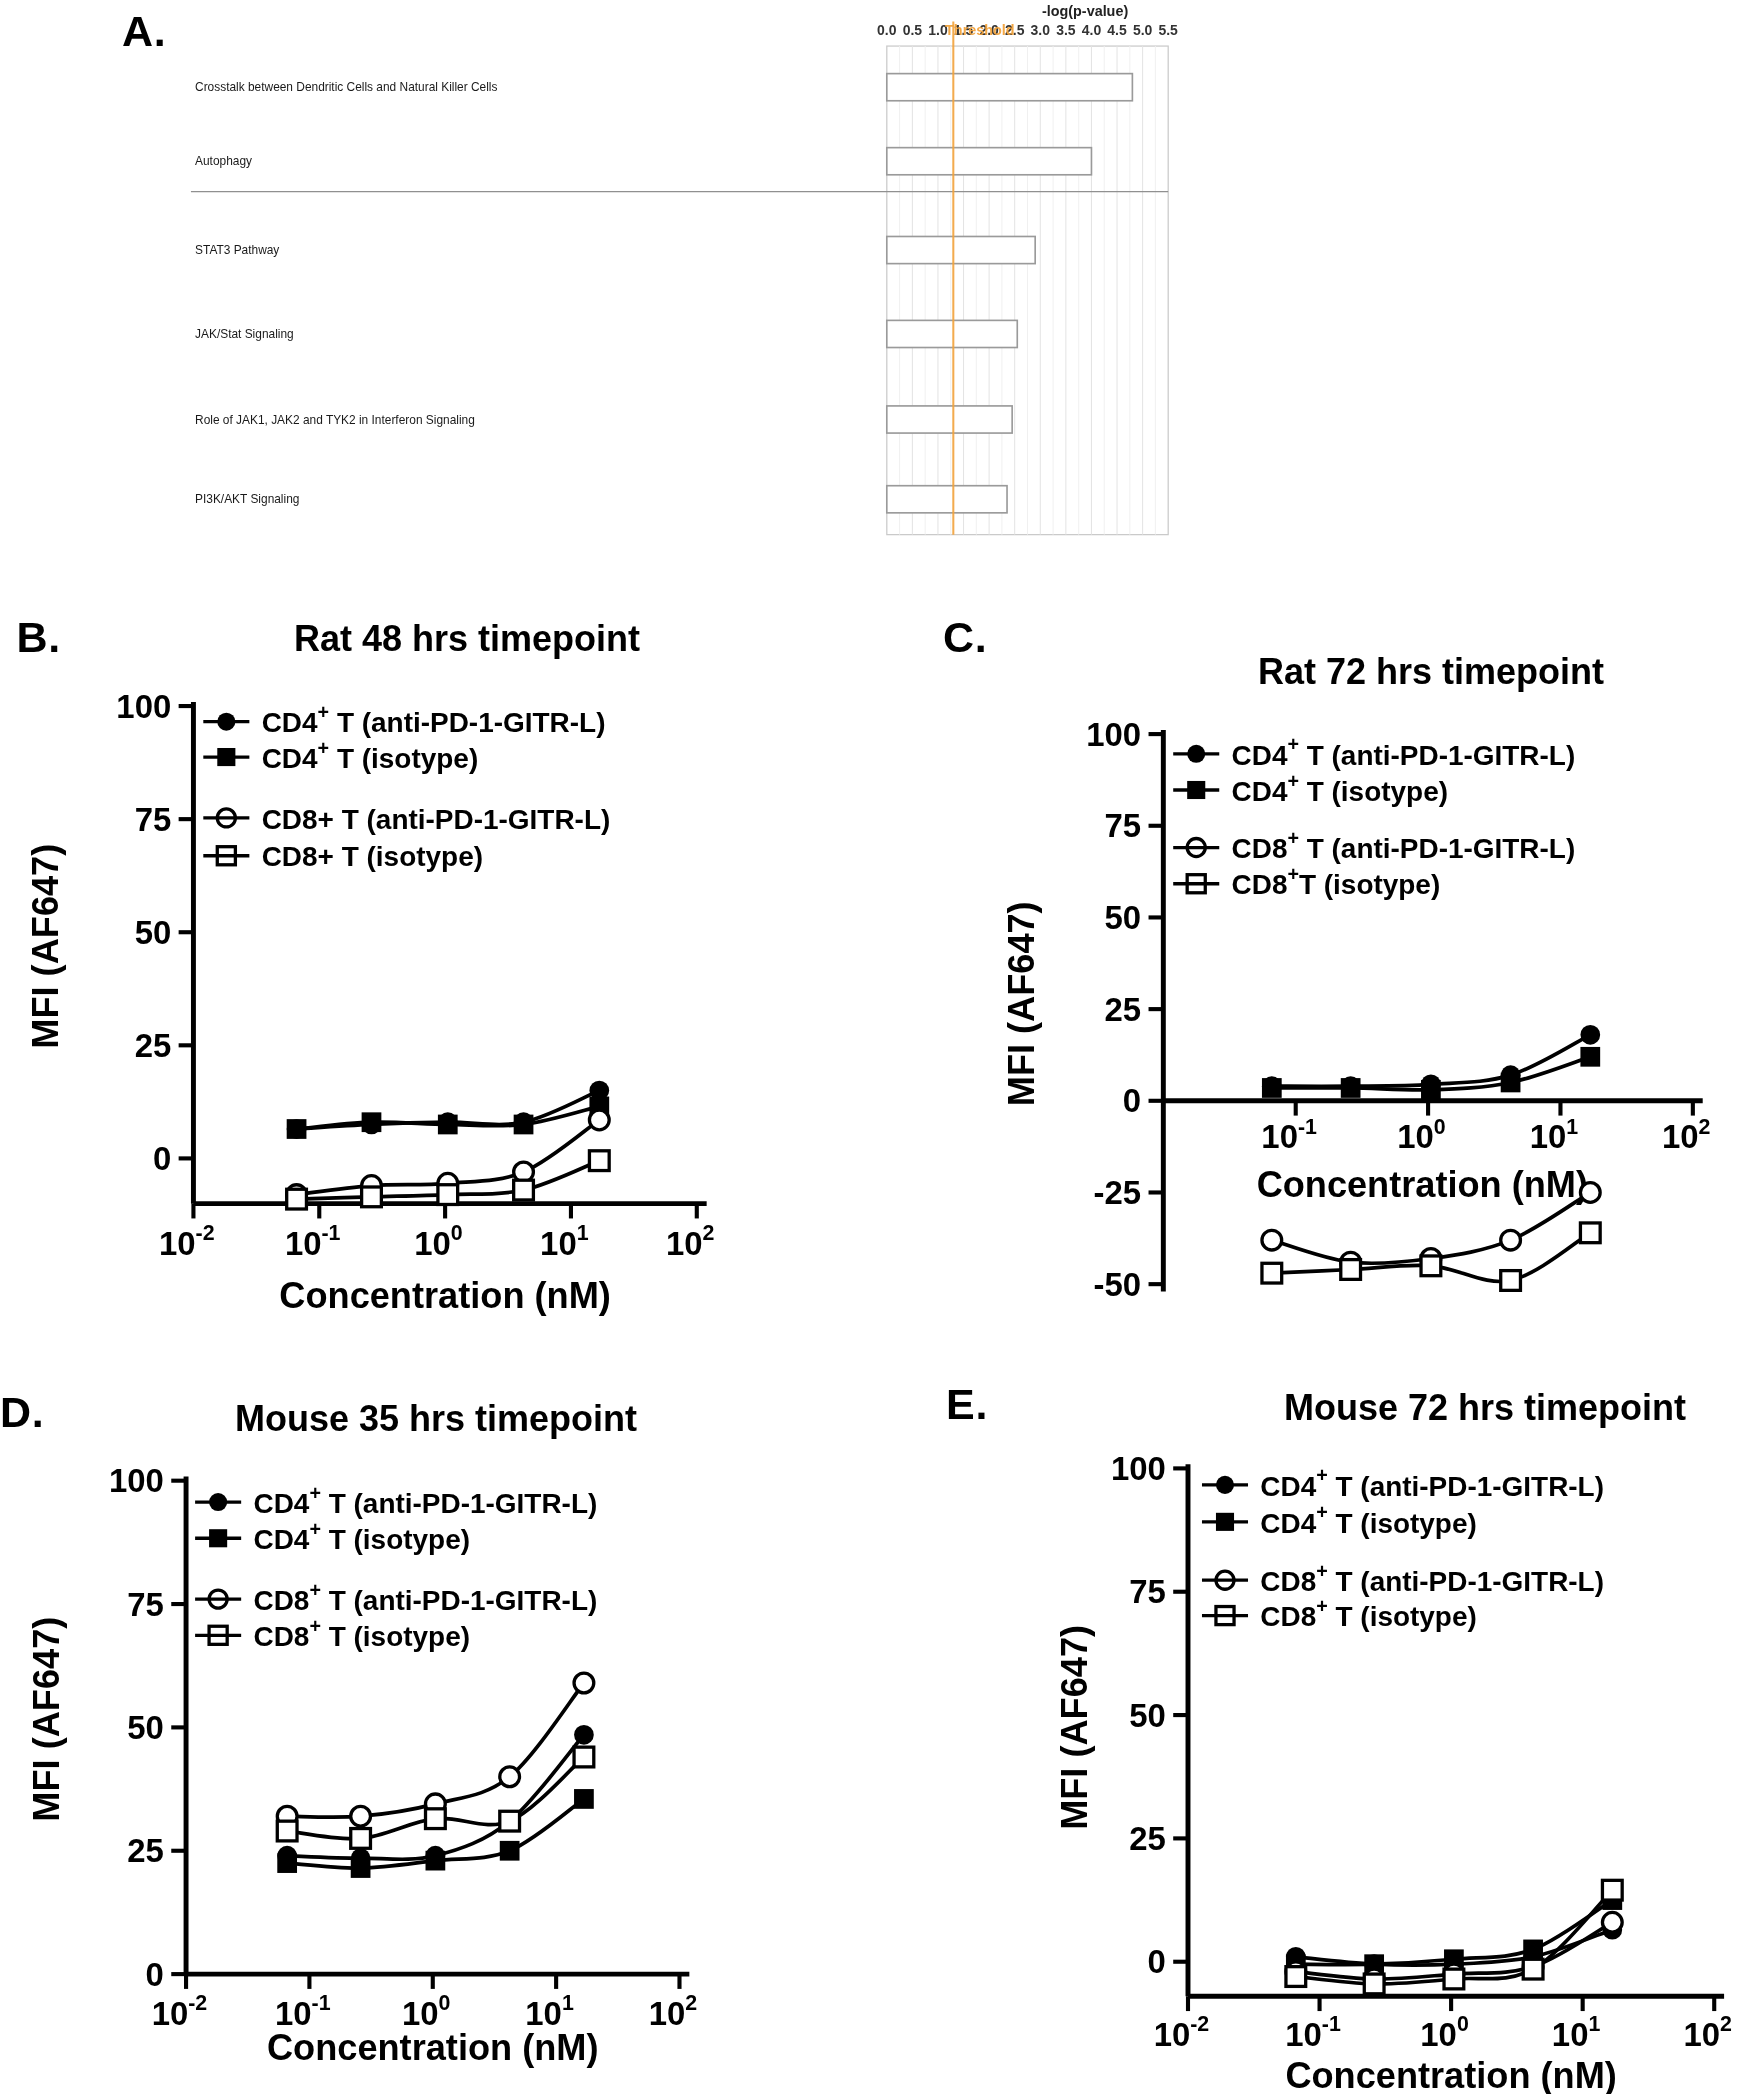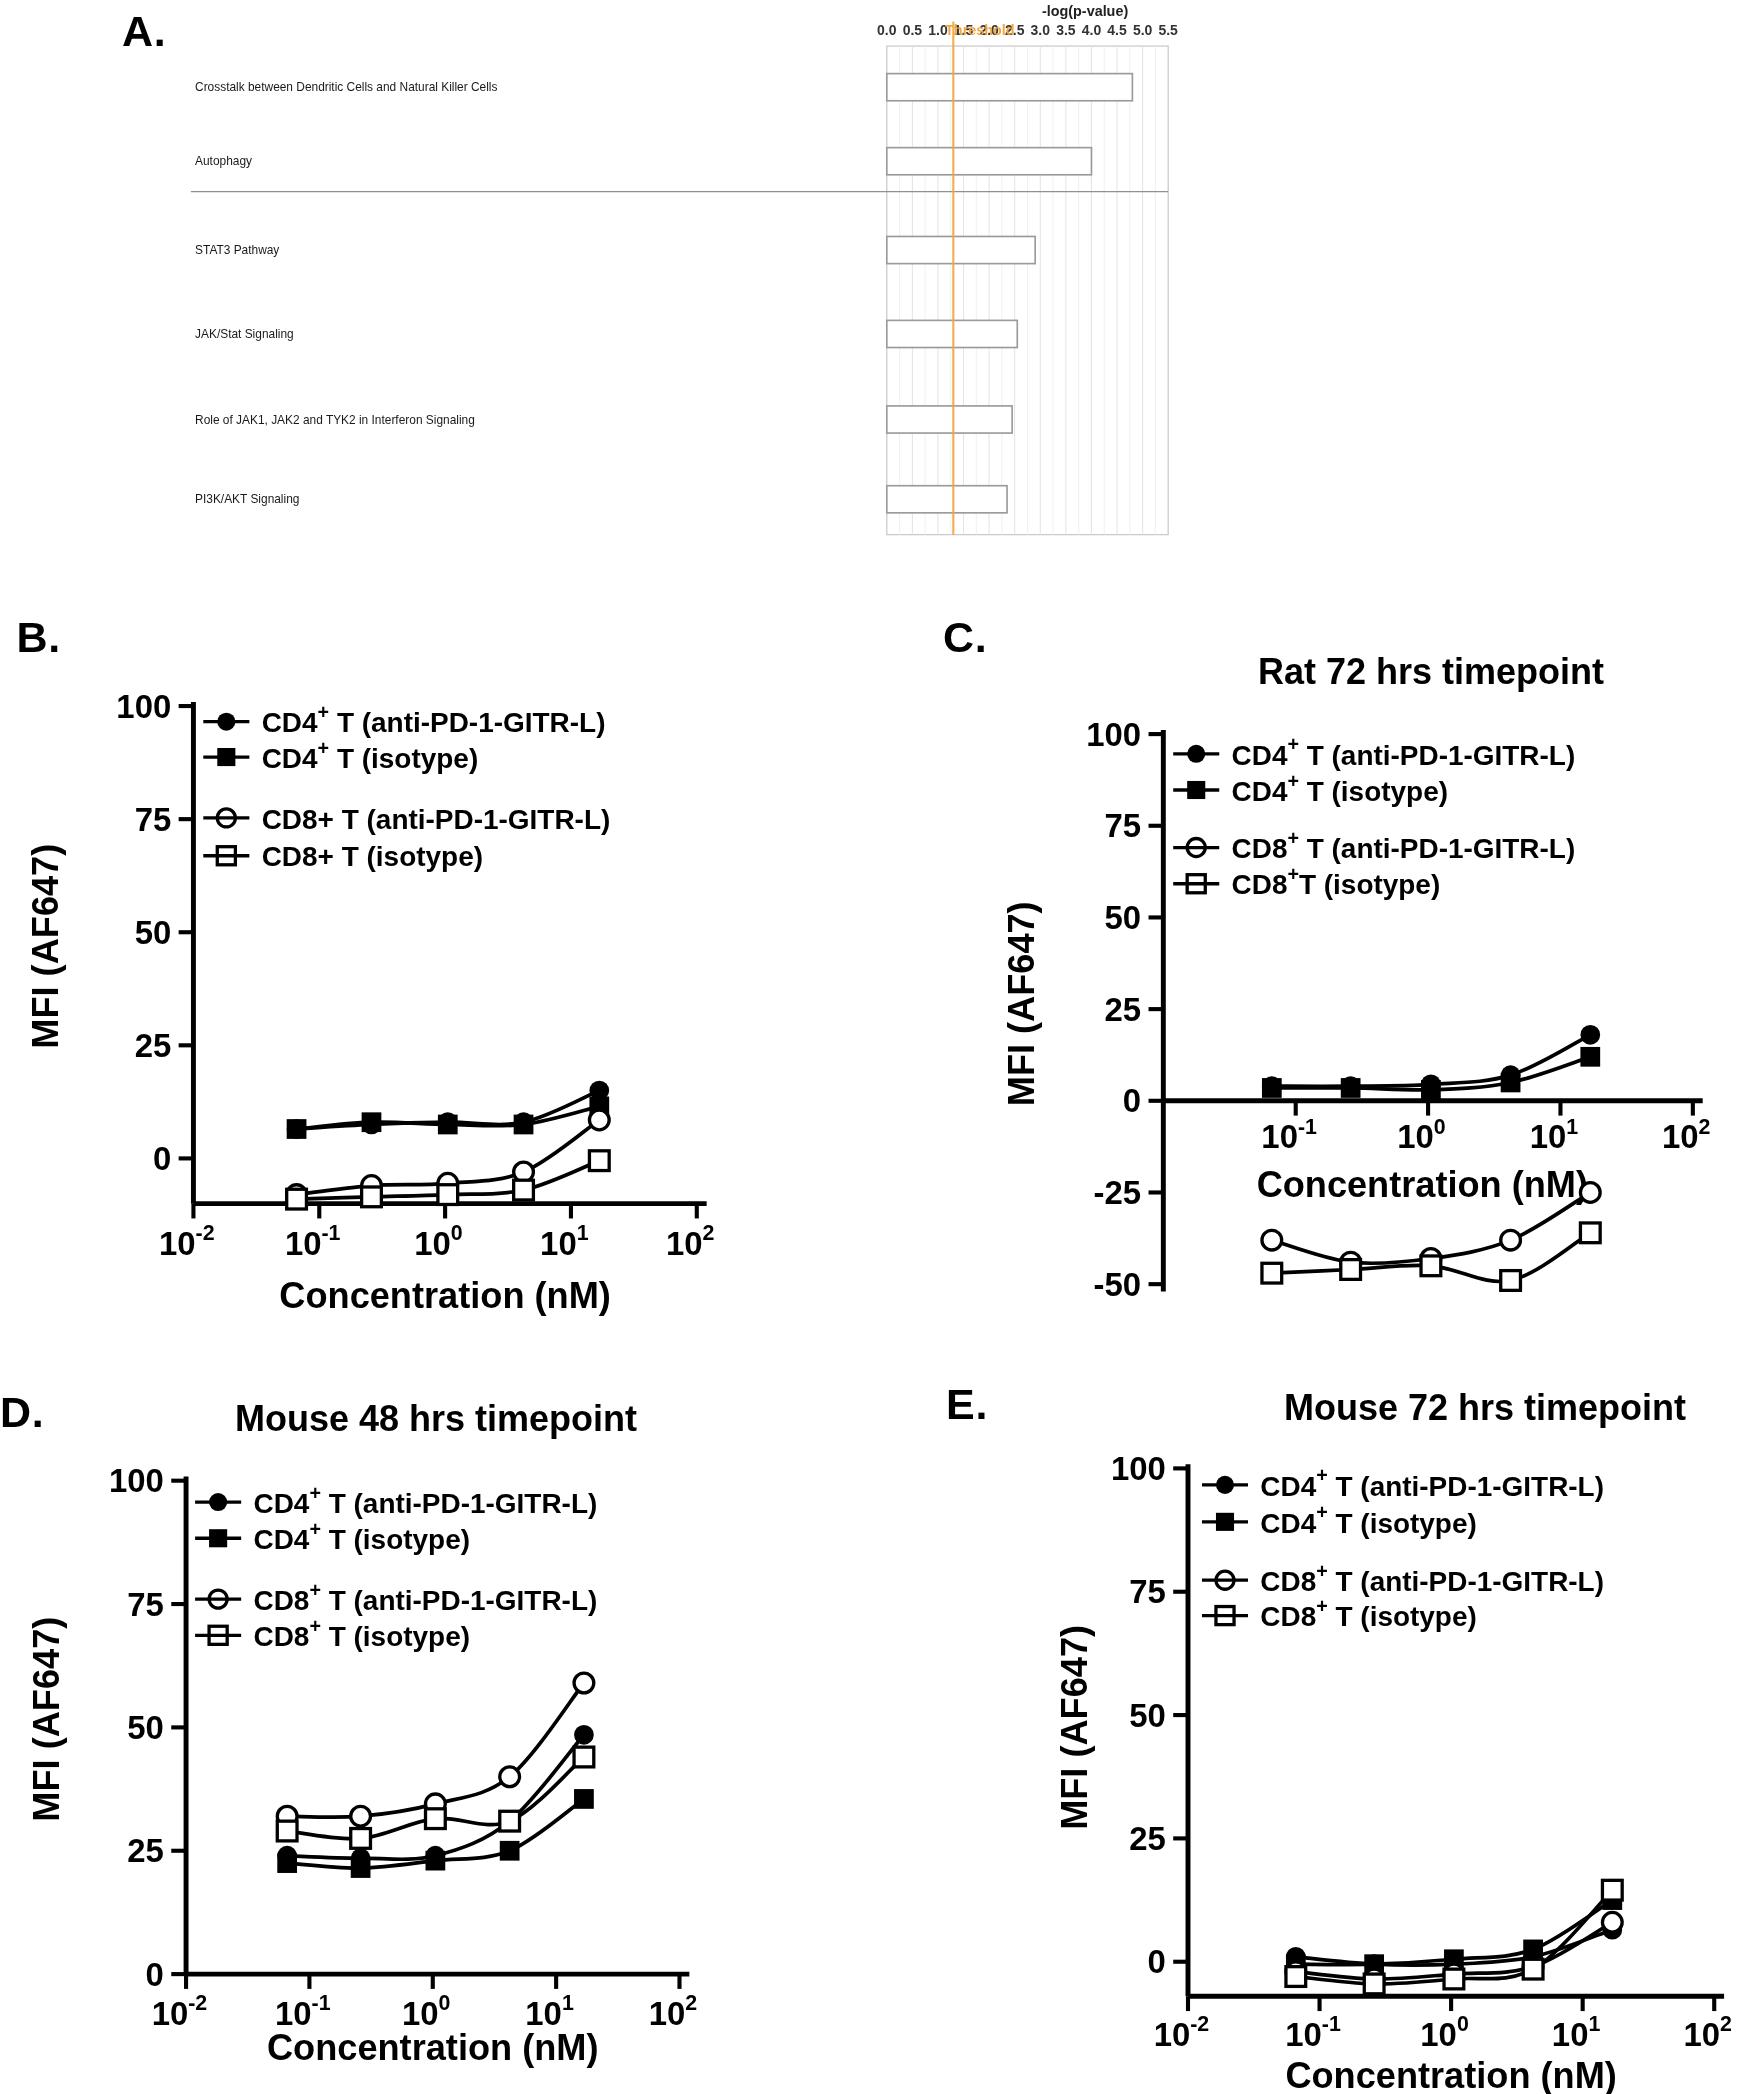--- a/index.html
+++ b/index.html
@@ -64,20 +64,21 @@
         <text x="237" y="515" font-family="&quot;Liberation Sans&quot;, sans-serif" fill="#1a1a1a" font-size="14.5">Role of JAK1, JAK2 and TYK2 in Interferon Signaling</text>
         <rect x="1078" y="590.5" width="146.17000000000002" height="33" fill="#FFFFFF" stroke="#9A9A9A" stroke-width="2"></rect>
         <text x="237" y="612" font-family="&quot;Liberation Sans&quot;, sans-serif" fill="#1a1a1a" font-size="14.5">PI3K/AKT Signaling</text>
         <line x1="232" y1="233" x2="1420.1" y2="233" stroke="#909090" stroke-width="1.5"></line>
         <line x1="1158.86" y1="26" x2="1158.86" y2="650" stroke="#F2A33C" stroke-width="2.5" opacity="0.9"></line>
         <text x="1148.86" y="42" font-family="&quot;Liberation Sans&quot;, sans-serif" fill="#F2A33C" font-size="17.5" font-weight="600" opacity="0.95">Threshold</text>
       </g>
     </svg>
 
   <div class="panel-letter" style="left:16.4px;top:613px;">B.</div>
+  <div class="panel-title" style="left:138px;top:618px;width:658px;">Rat 48 hrs timepoint</div>
   <svg id="chart-b" style="left:0;top:609px;" width="831" height="732" viewBox="0 0 1010 890">
       <g>
         <line x1="235" y1="113" x2="235" y2="723" stroke="#000" stroke-width="6"></line>
         <line x1="217" y1="668" x2="235" y2="668" stroke="#000" stroke-width="5"></line>
         <text x="208" y="682" font-family="&quot;Liberation Sans&quot;, sans-serif" fill="#000" text-anchor="end" font-size="40" font-weight="bold">0</text>
         <line x1="217" y1="530.5" x2="235" y2="530.5" stroke="#000" stroke-width="5"></line>
         <text x="208" y="544.5" font-family="&quot;Liberation Sans&quot;, sans-serif" fill="#000" text-anchor="end" font-size="40" font-weight="bold">25</text>
         <line x1="217" y1="393" x2="235" y2="393" stroke="#000" stroke-width="5"></line>
         <text x="208" y="407" font-family="&quot;Liberation Sans&quot;, sans-serif" fill="#000" text-anchor="end" font-size="40" font-weight="bold">50</text>
         <line x1="217" y1="255.5" x2="235" y2="255.5" stroke="#000" stroke-width="5"></line>
@@ -207,21 +208,21 @@
         <circle cx="325" cy="290" r="11" fill="#fff" stroke="#000" stroke-width="4"></circle>
         <line x1="297" y1="290" x2="353" y2="290" stroke="#000" stroke-width="4"></line>
         <text x="368" y="303" font-size="34" font-weight="bold" font-family="&quot;Liberation Sans&quot;, sans-serif"><tspan>CD8</tspan><tspan dy="-16" font-size="24">+</tspan><tspan dy="16"> T (anti-PD-1-GITR-L)</tspan></text>
         <rect x="314" y="323" width="22" height="22" fill="#fff" stroke="#000" stroke-width="4"></rect>
         <line x1="297" y1="334" x2="353" y2="334" stroke="#000" stroke-width="4"></line>
         <text x="368" y="347" font-size="34" font-weight="bold" font-family="&quot;Liberation Sans&quot;, sans-serif"><tspan>CD8</tspan><tspan dy="-16" font-size="24">+</tspan><tspan dy="16">T (isotype)</tspan></text>
       </g>
     </svg>
 
   <div class="panel-letter" style="left:0px;top:1388px;">D.</div>
-  <div class="panel-title" style="left:107px;top:1398px;width:658px;">Mouse 48 hrs timepoint</div>
+  <div class="panel-title" style="left:107px;top:1398px;width:658px;">Mouse 35 hrs timepoint</div>
   <svg id="chart-d" style="left:0;top:1382px;" width="831" height="713" viewBox="0 0 1010 867">
       <g>
         <line x1="226" y1="115" x2="226" y2="720" stroke="#000" stroke-width="6"></line>
         <line x1="208" y1="720" x2="226" y2="720" stroke="#000" stroke-width="5"></line>
         <text x="199" y="734" font-family="&quot;Liberation Sans&quot;, sans-serif" fill="#000" text-anchor="end" font-size="40" font-weight="bold">0</text>
         <line x1="208" y1="570" x2="226" y2="570" stroke="#000" stroke-width="5"></line>
         <text x="199" y="584" font-family="&quot;Liberation Sans&quot;, sans-serif" fill="#000" text-anchor="end" font-size="40" font-weight="bold">25</text>
         <line x1="208" y1="420" x2="226" y2="420" stroke="#000" stroke-width="5"></line>
         <text x="199" y="434" font-family="&quot;Liberation Sans&quot;, sans-serif" fill="#000" text-anchor="end" font-size="40" font-weight="bold">50</text>
         <line x1="208" y1="270" x2="226" y2="270" stroke="#000" stroke-width="5"></line>

